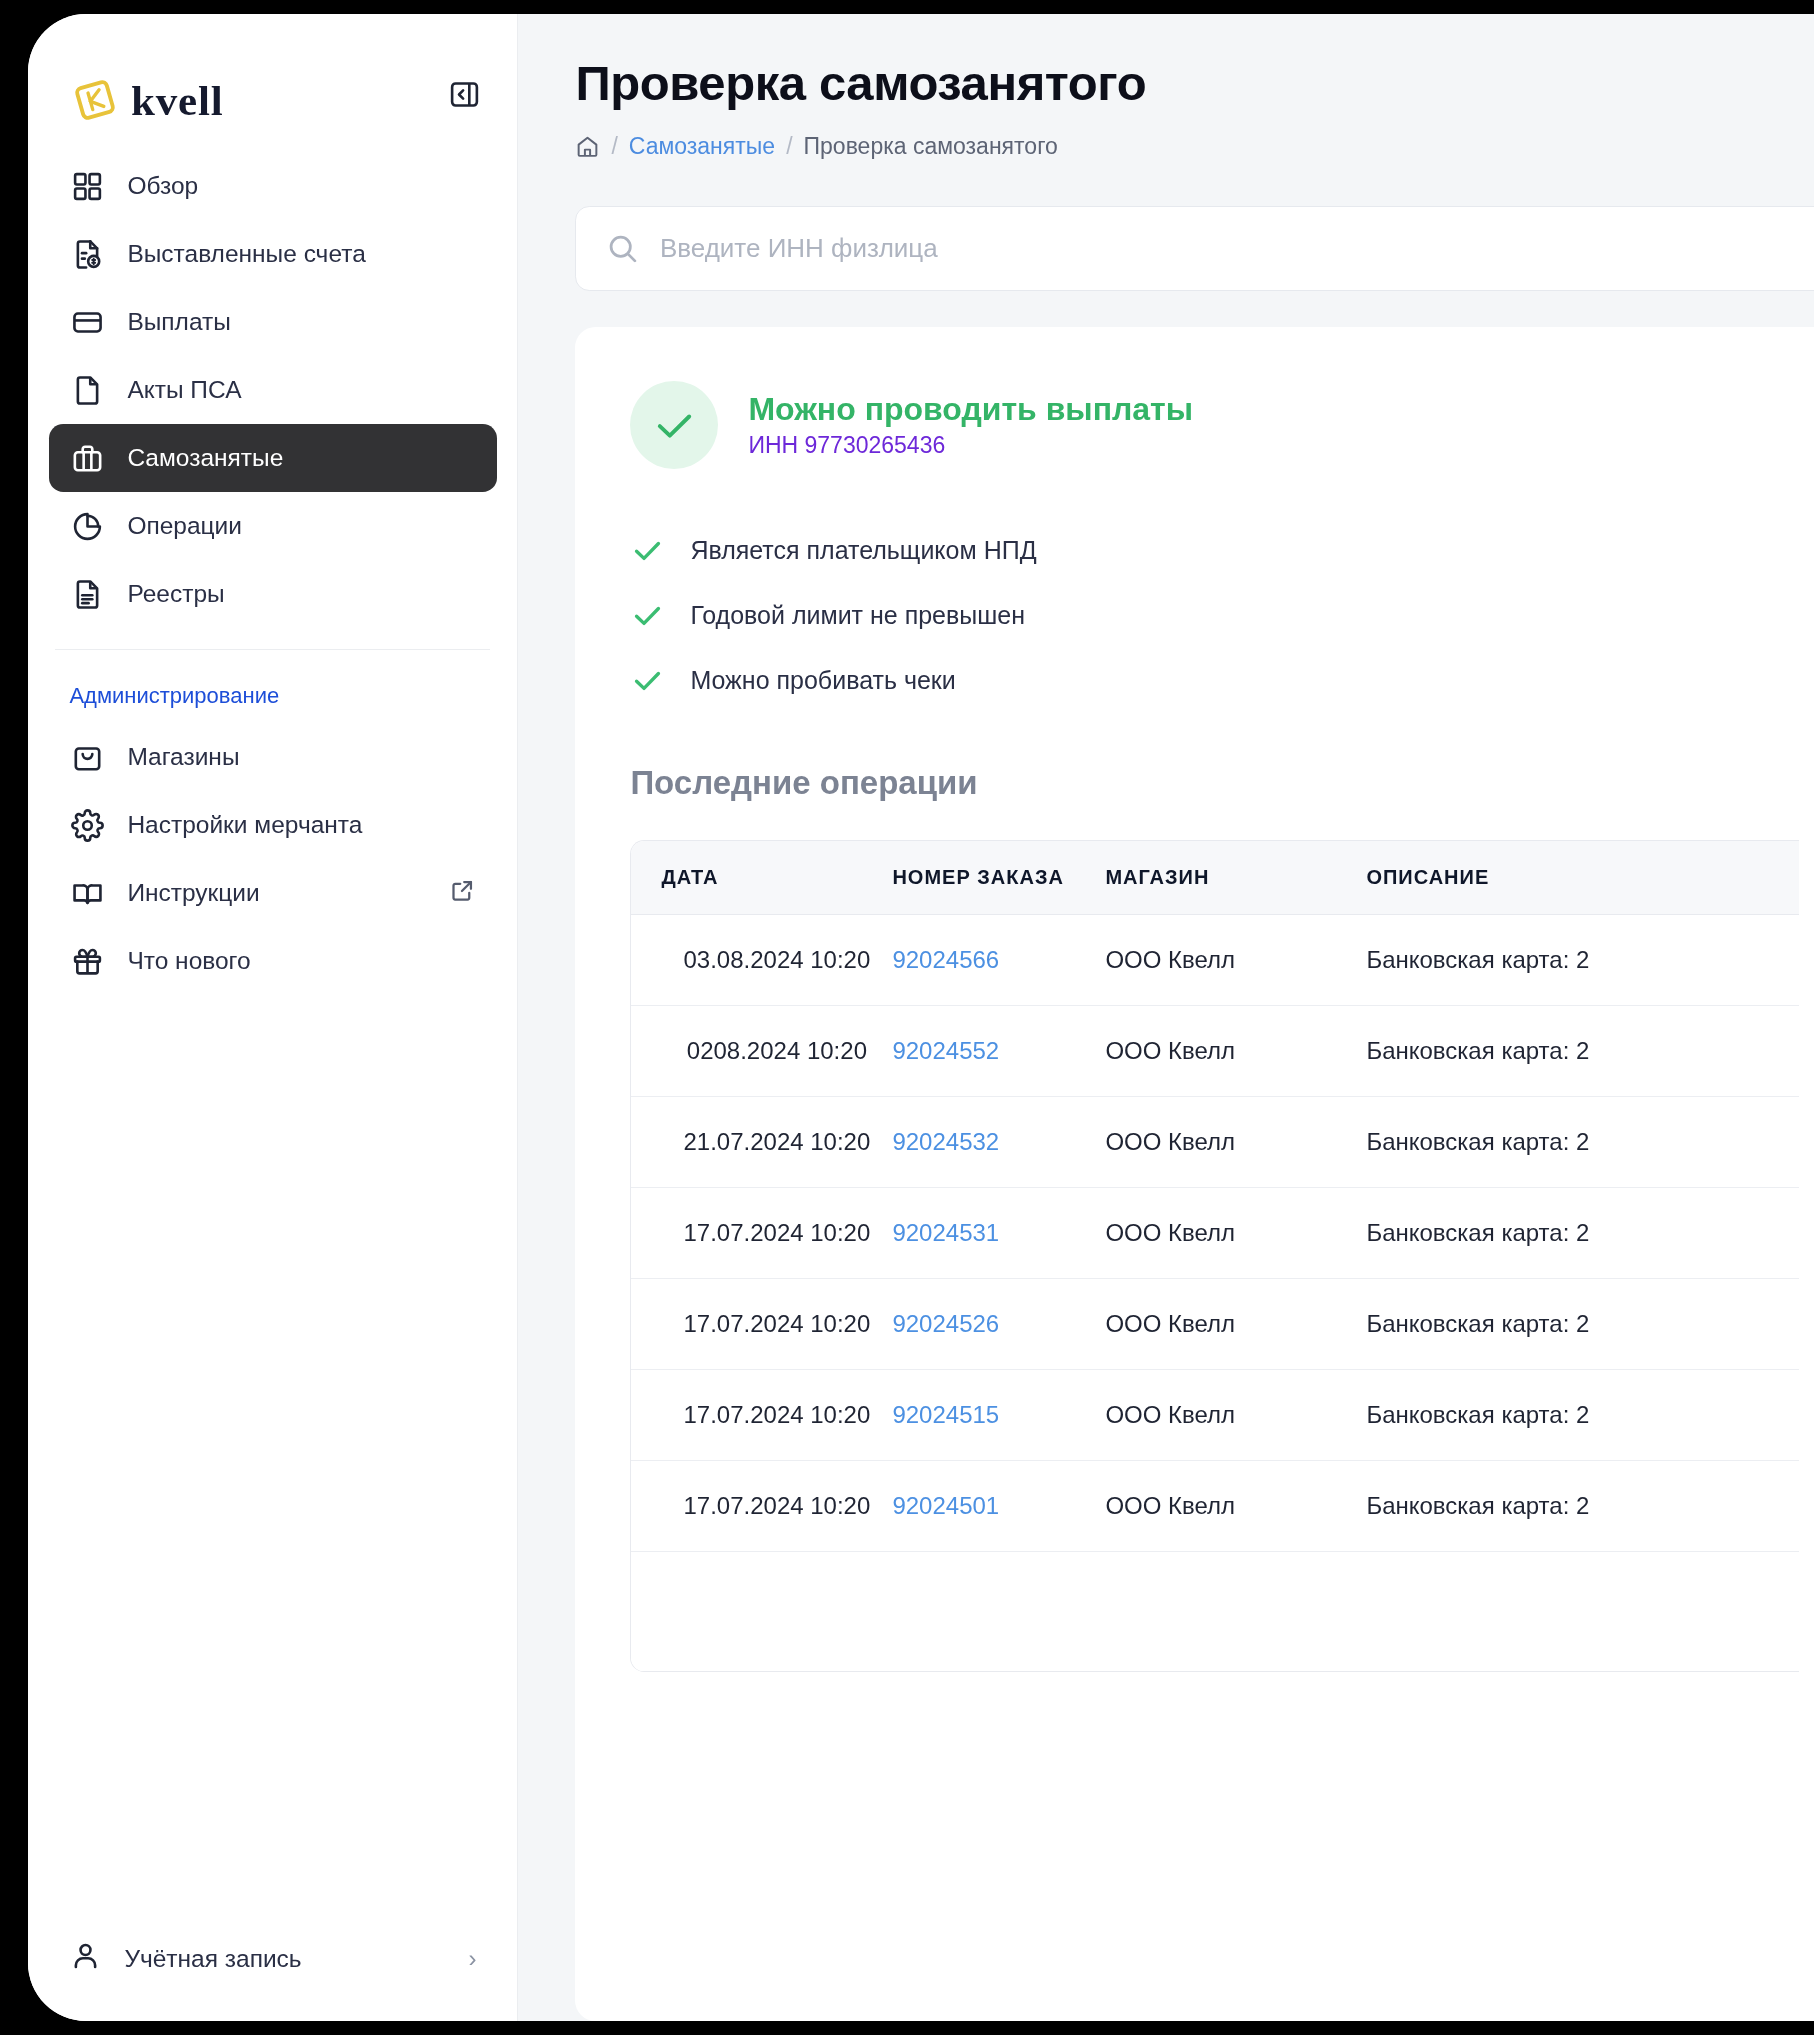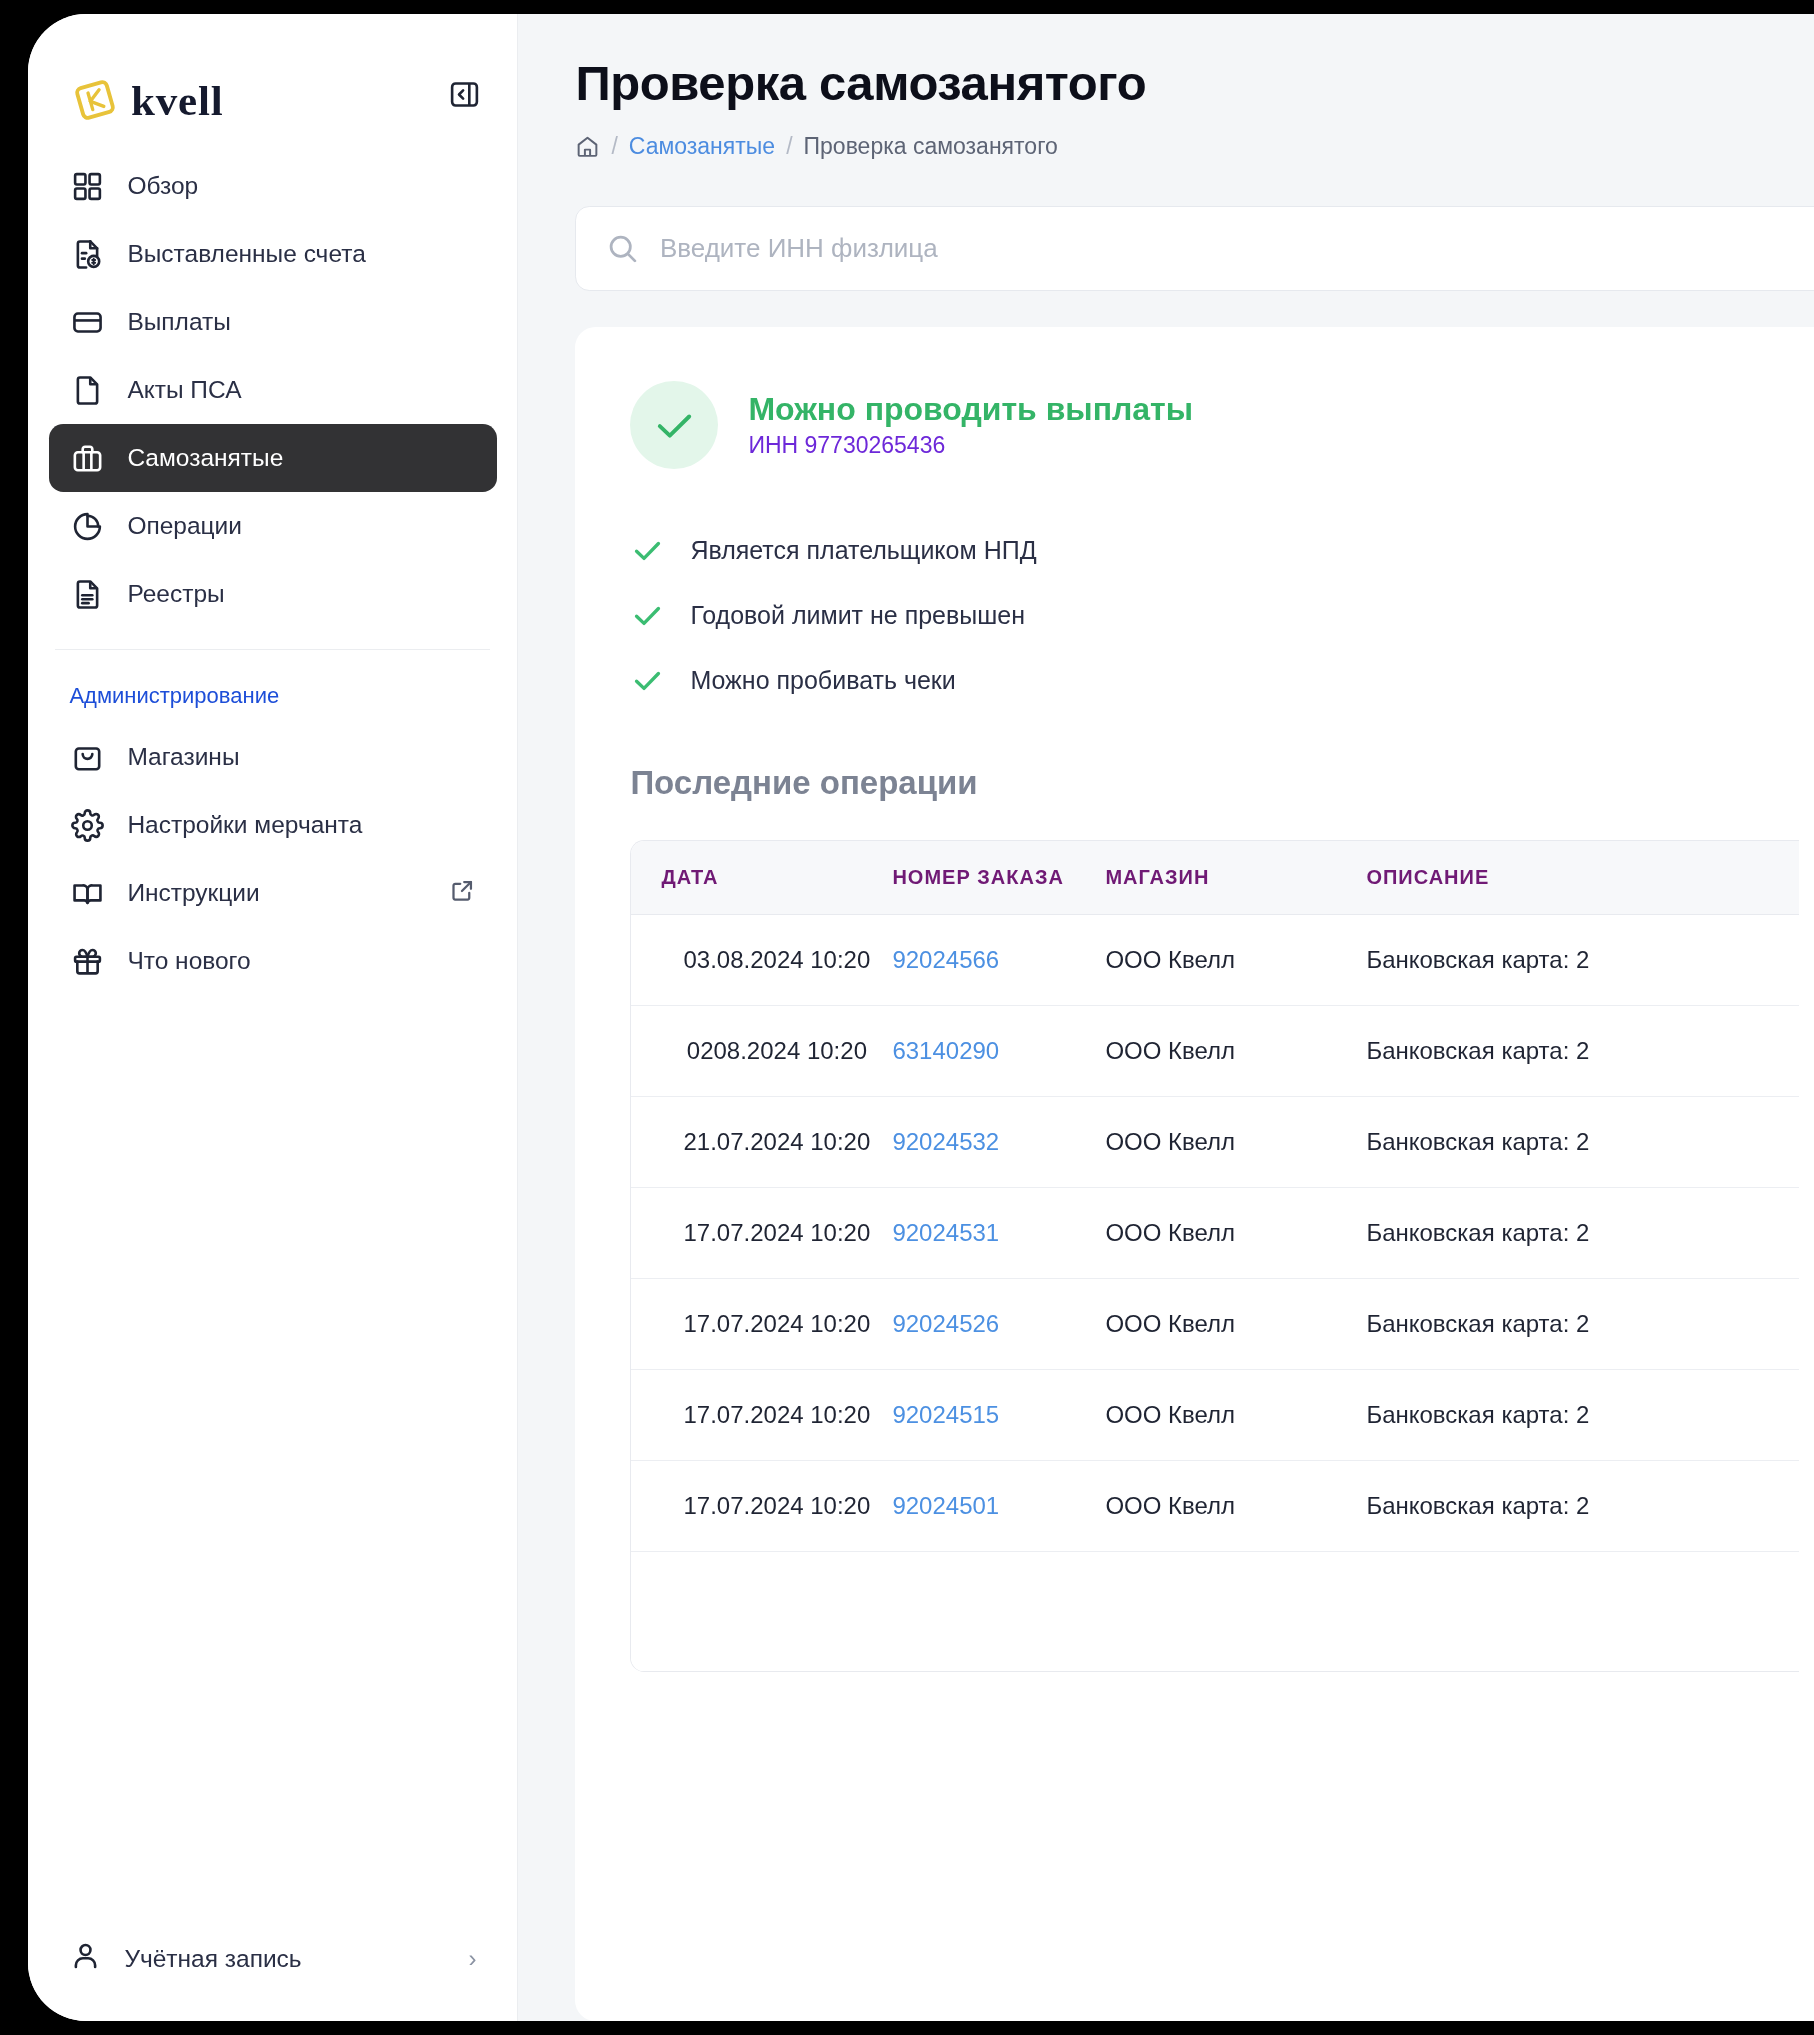--- a/index.html
+++ b/index.html
@@ -237,21 +237,21 @@
     border-collapse: collapse;
     width: 1264px;
     table-layout: fixed;
   }
   thead th {
     background: #f7f8fa;
     text-align: left;
     font-size: 20px;
     font-weight: 700;
     letter-spacing: 1px;
-    color: #701a75;
+    color: #0f172a;
     padding: 25px 0 25px 0;
     border-bottom: 1.6px solid #e8eaef;
     white-space: nowrap;
   }
   thead th:first-child { padding-left: 30px; }
   tbody td {
     font-size: 24px;
     color: #1f2433;
     padding: 31px 0;
     border-bottom: 1.6px solid #eceef2;
@@ -542,21 +542,21 @@
           </thead>
           <tbody>
             <tr>
               <td>03.08.2024 10:20</td>
               <td><span class="order-link">92024566</span></td>
               <td>ООО Квелл</td>
               <td>Банковская карта: 2</td>
             </tr>
             <tr>
               <td>0208.2024 10:20</td>
-              <td><span class="order-link">63140290</span></td>
+              <td><span class="order-link">92024552</span></td>
               <td>ООО Квелл</td>
               <td>Банковская карта: 2</td>
             </tr>
             <tr>
               <td>21.07.2024  10:20</td>
               <td><span class="order-link">92024532</span></td>
               <td>ООО Квелл</td>
               <td>Банковская карта: 2</td>
             </tr>
             <tr>

